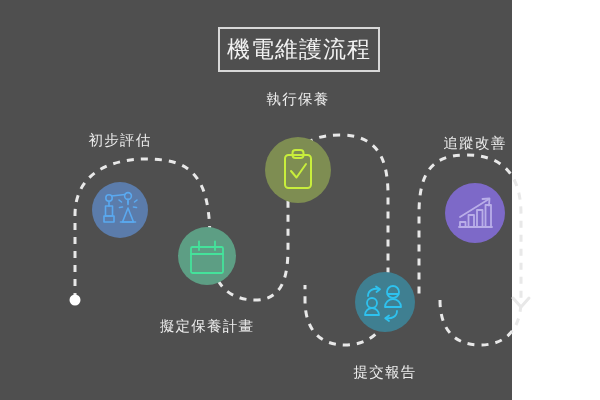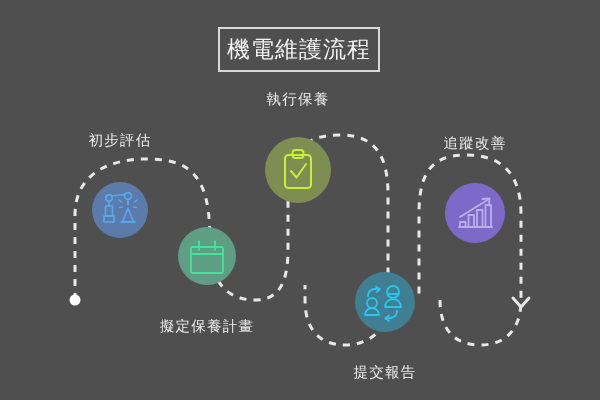--- a/index.html
+++ b/index.html
@@ -7,21 +7,21 @@
     padding: 0;
   }
   body {
     width: 600px;
     height: 400px;
     overflow: hidden;
     font-family: "Liberation Serif", "DejaVu Serif", serif;
   }
   #infographic {
     position: relative;
-    width: 600px;
+    width: 512px;
     height: 400px;
     background: #4f4f4f;
   }
   #flow-svg {
     position: absolute;
     left: 0;
     top: 0;
     width: 600px;
     height: 400px;
     display: block;

